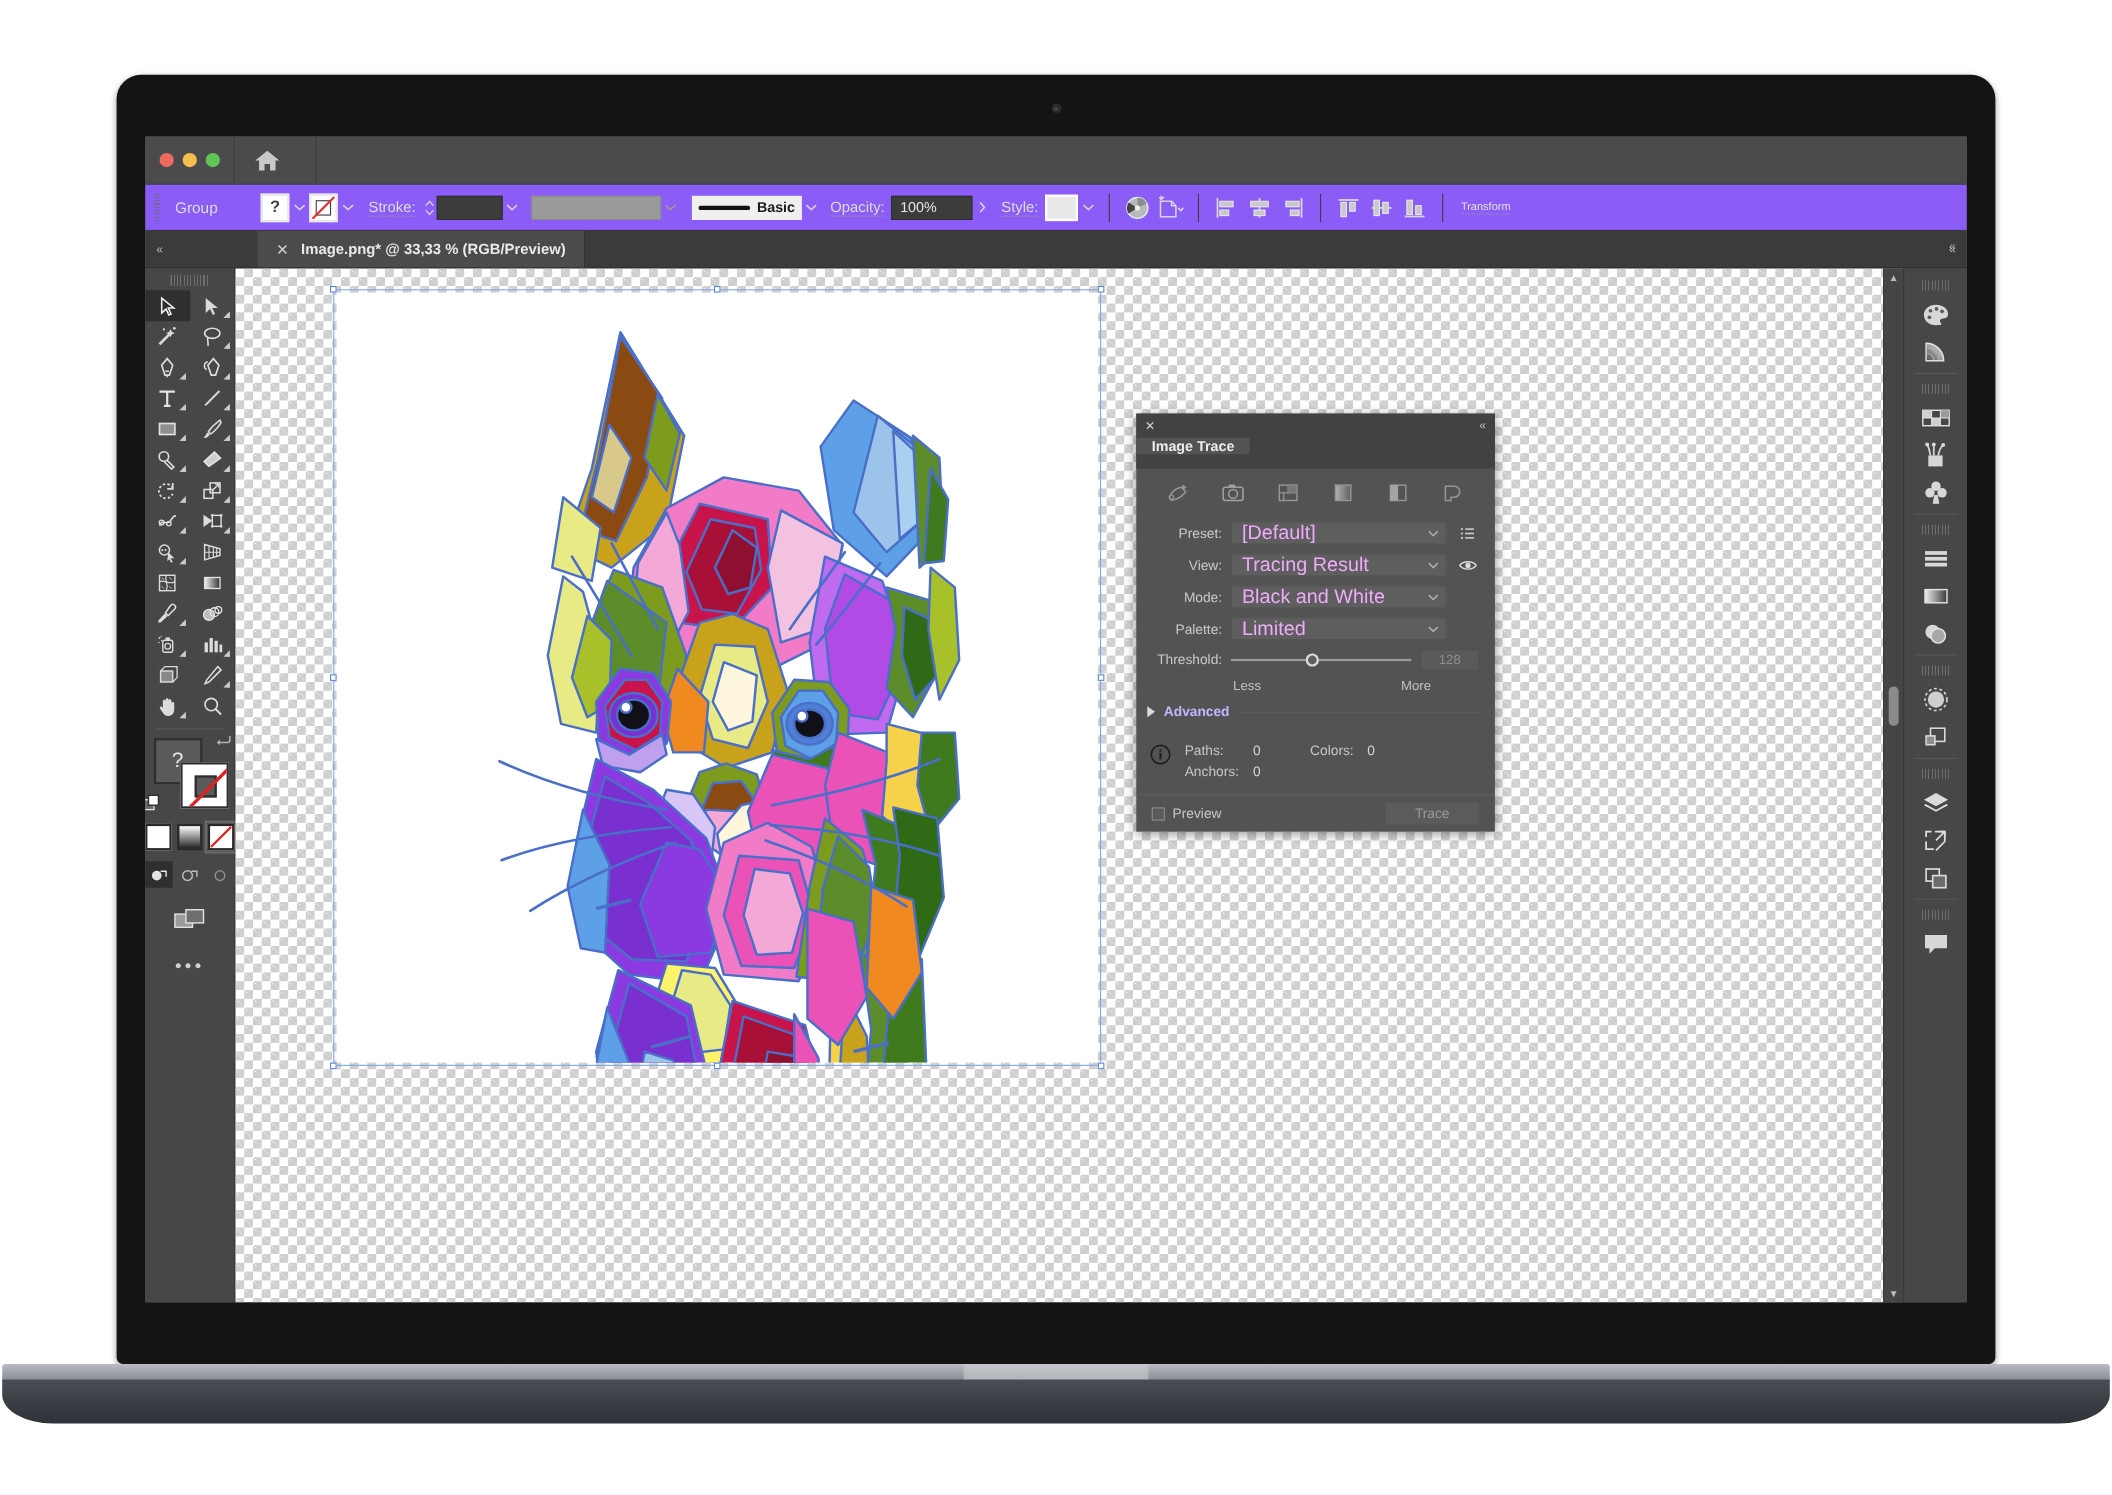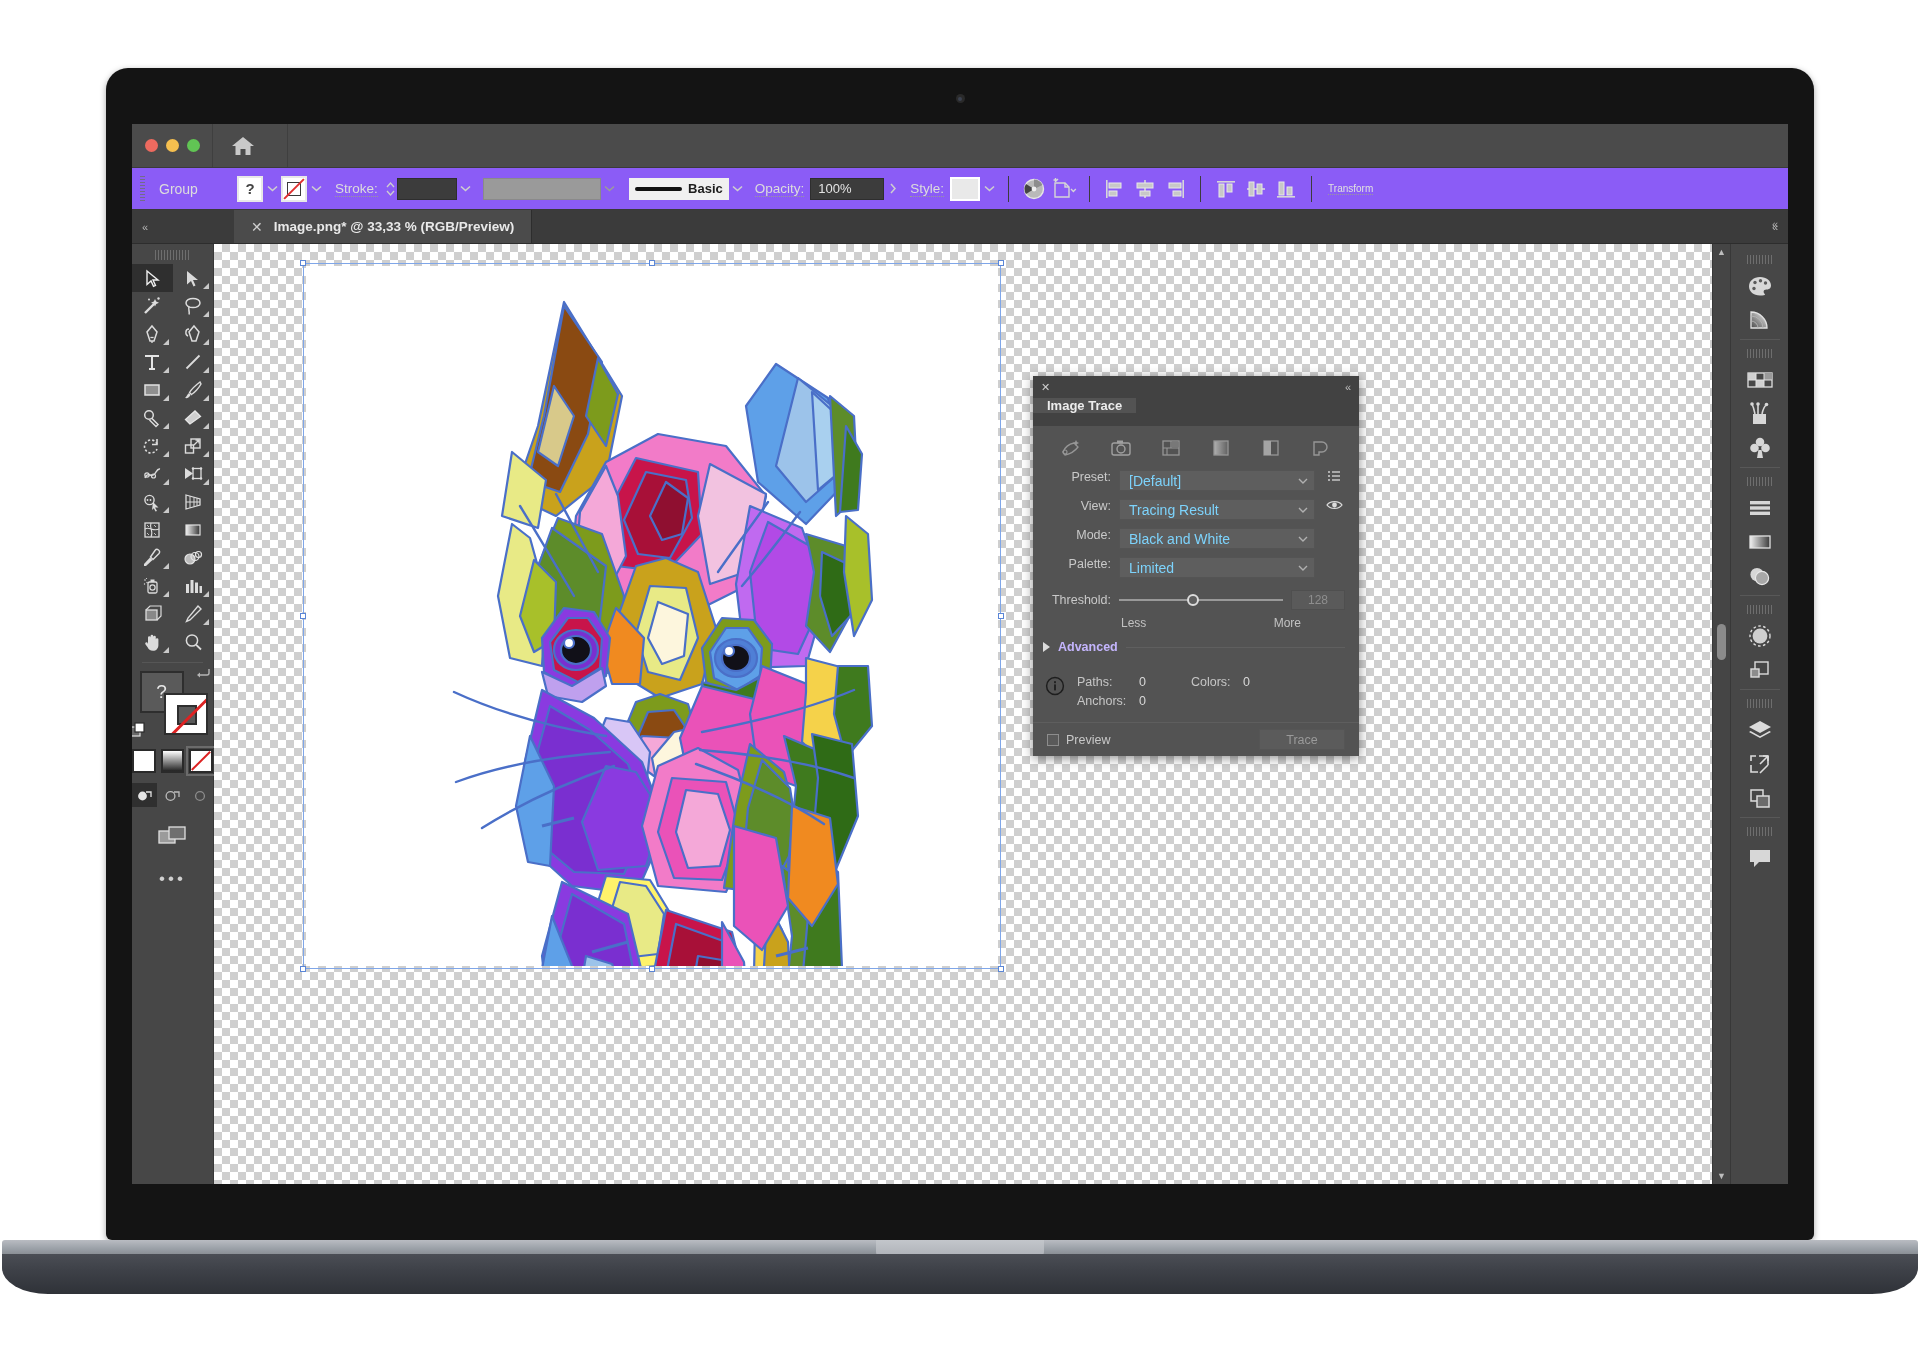--- a/index.html
+++ b/index.html
@@ -308,26 +308,26 @@
   #it-titlebar .collapse{font-size:11px;color:#bdbdbd;cursor:pointer;}
   #it-tabrow{ height:28px; background:#424242; display:flex; align-items:flex-start; }
   #it-tab{
     padding:0 14px;display:flex;align-items:center;background:#535353;
     font-weight:bold;color:#ececec;font-size:13px;
   }
   #it-preset-icons{
     height:44px;display:flex;align-items:center;justify-content:center;gap:20px;
     opacity:.62;
   }
-  .it-row{ display:flex;align-items:flex-start;padding:0 14px;height:29px;gap:8px;}
+  .it-row{ display:flex;align-items:center;padding:0 14px;height:29px;gap:8px;}
   .it-row .lbl{ width:64px; text-align:right; font-size:12.5px; color:#c9c9c9;}
   .it-select{
     flex:1;height:21px;background:#5e5e5e;border:1px solid #545454;
     display:flex;align-items:center;justify-content:space-between;
-    padding:0 6px 0 9px; color:#7dd3fc; font-size:14px;
+    padding:0 6px 0 9px; color:#f0abfc; font-size:18px;
   }
   .it-select .cv{ font-size:9px;color:#b9b9b9;}
   .it-sidebtn{ width:22px;display:flex;align-items:center;justify-content:center;color:#cfcfcf;}
   #it-threshold-row{ display:flex;align-items:center;padding:0 14px;height:28px;gap:8px;}
   #it-threshold-row .lbl{ width:64px;text-align:right;font-size:12.5px;color:#c9c9c9;}
   #th-track{ flex:1;height:14px;position:relative;}
   #th-track .bar{ position:absolute;left:0;right:0;top:6px;height:2px;background:#999;}
   #th-knob{
     position:absolute; left:45%; top:1px; width:12px;height:12px;border-radius:50%;
     background:#5f5f5f;border:2px solid #dcdcdc; margin-left:-6px;

